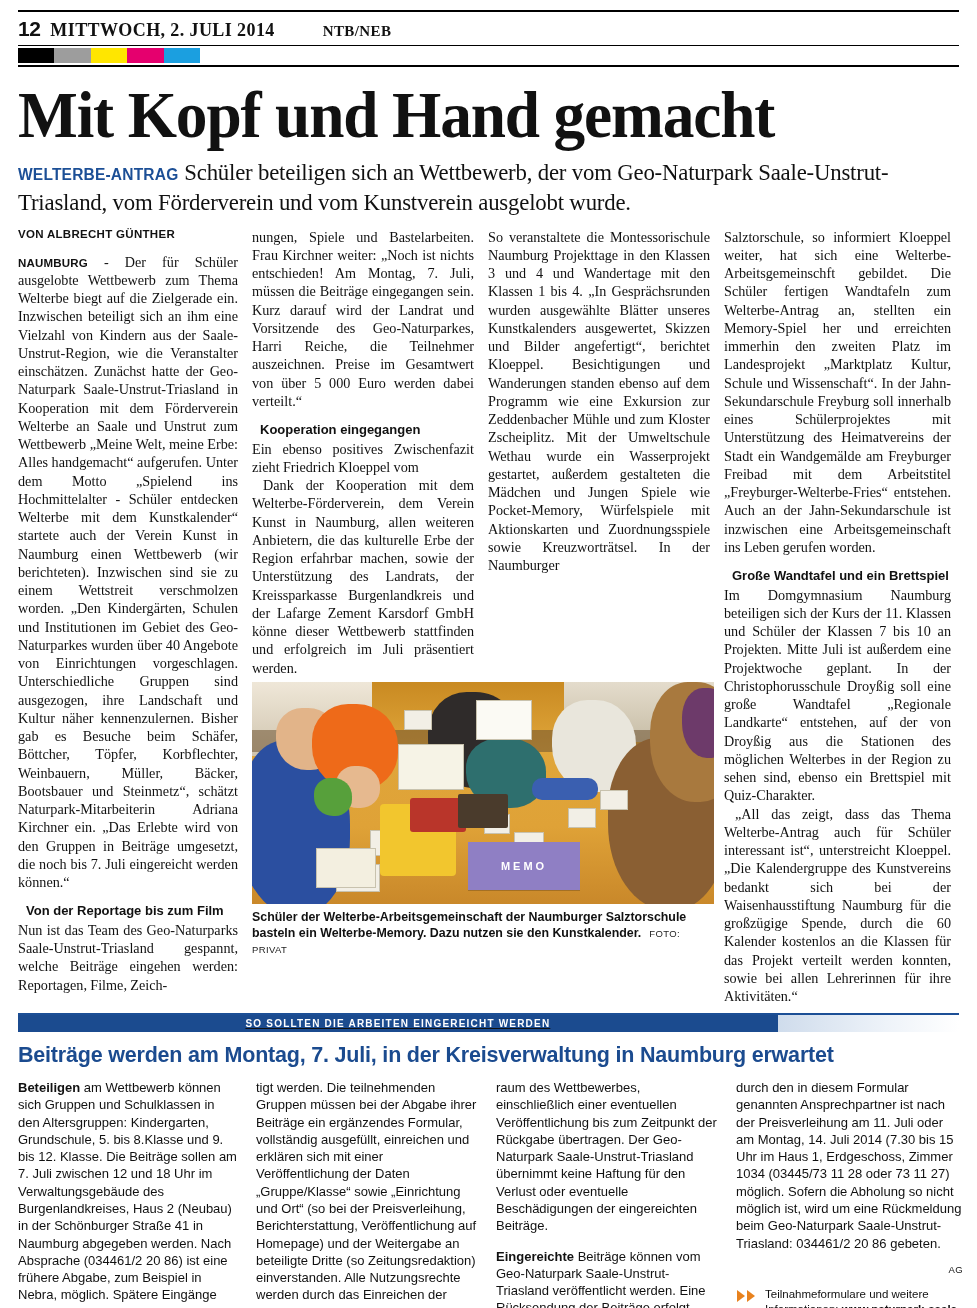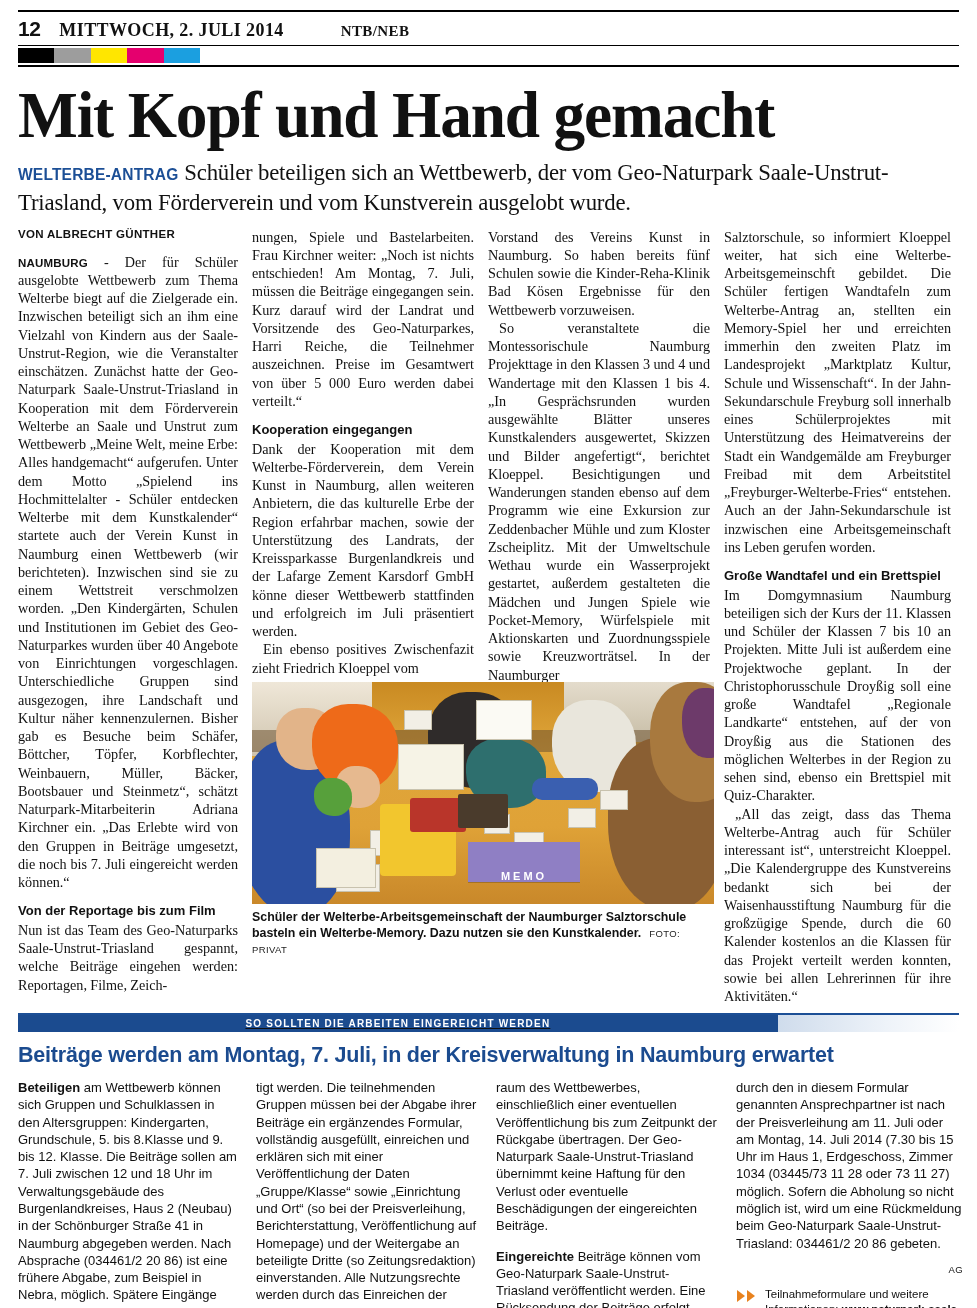--- a/index.html
+++ b/index.html
@@ -20,21 +20,21 @@
   }
 
   
   .rule-top {
     border-top: 2px solid #000;
     margin-top: 10px;
   }
   .masthead {
     display: flex;
     align-items: baseline;
-    gap: 19px;
+    gap: 10px;
     padding: 5px 0 4px 0;
   }
   .masthead .pagenum {
     font-family: "Liberation Sans", sans-serif;
     font-weight: bold;
     font-size: 21px;
     letter-spacing: -0.5px;
   }
   .masthead .dateline {
     font-family: "Liberation Serif", serif;
@@ -118,21 +118,21 @@
     font-family: "Liberation Sans", sans-serif;
     font-weight: bold;
     font-size: 11.5px;
     letter-spacing: 0.2px;
   }
   h3.subhead {
     font-family: "Liberation Sans", sans-serif;
     font-weight: bold;
     font-size: 13px;
     line-height: 1.2;
-    margin: 12px 0 2px 0;
+    margin: 12px 0 2px 8px;
   }
 
   
   .photo-wrap { margin-top: 6px; }
   .photo {
     position: relative;
     width: 462px;
     height: 222px;
     overflow: hidden;
     background: #d99a2b;
@@ -277,26 +277,25 @@
     <div class="col">
       <div class="byline">VON ALBRECHT GÜNTHER</div>
       <p class="body"><span class="place">NAUMBURG</span><span> - Der für Schüler ausgelobte Wettbewerb zum Thema Welterbe biegt auf die Zielgerade ein. Inzwischen beteiligt sich an ihm eine Vielzahl von Kindern aus der Saale-Unstrut-Region, wie die Veranstalter einschätzen. Zunächst hatte der Geo-Naturpark Saale-Unstrut-Triasland in Kooperation mit dem Förderverein Welterbe an Saale und Unstrut zum Wettbewerb „Meine Welt, meine Erbe: Alles handgemacht“ aufgerufen. Unter dem Motto „Spielend ins Hochmittelalter - Schüler entdecken Welterbe mit dem Kunstkalender“ startete auch der Verein Kunst in Naumburg einen Wettbewerb (wir berichteten). Inzwischen sind sie zu einem Wettstreit verschmolzen worden. „Den Kindergärten, Schulen und Institutionen im Gebiet des Geo-Naturparkes wurden über 40 Angebote von Einrichtungen vorgeschlagen. Unterschiedliche Gruppen sind ausgezogen, ihre Landschaft und Kultur näher kennenzulernen. Bisher gab es Besuche beim Schäfer, Böttcher, Töpfer, Korbflechter, Weinbauern, Müller, Bäcker, Bootsbauer und Steinmetz“, schätzt Naturpark-Mitarbeiterin Adriana Kirchner ein. „Das Erlebte wird von den Gruppen in Beiträge umgesetzt, die noch bis 7. Juli eingereicht werden können.“</span></p>
       <h3 class="subhead">Von der Reportage bis zum Film</h3>
       <p class="body">Nun ist das Team des Geo-Naturparks Saale-Unstrut-Triasland gespannt, welche Beiträge eingehen werden: Reportagen, Filme, Zeich-</p>
     </div>
 
     <div class="col">
       <p class="body">nungen, Spiele und Bastelarbeiten. Frau Kirchner weiter: „Noch ist nichts entschieden! Am Montag, 7. Juli, müssen die Beiträge eingegangen sein. Kurz darauf wird der Landrat und Vorsitzende des Geo-Naturparkes, Harri Reiche, die Teilnehmer auszeichnen. Preise im Gesamtwert von über 5 000 Euro werden dabei verteilt.“</p>
       <h3 class="subhead">Kooperation eingegangen</h3>
+      <p class="body">Ein ebenso positives Zwischenfazit zieht Friedrich Kloeppel vom</p>
       <p class="body">Dank der Kooperation mit dem Welterbe-Förderverein, dem Verein Kunst in Naumburg, allen weiteren Anbietern, die das kulturelle Erbe der Region erfahrbar machen, sowie der Unterstützung des Landrats, der Kreissparkasse Burgenlandkreis und der Lafarge Zement Karsdorf GmbH könne dieser Wettbewerb stattfinden und erfolgreich im Juli präsentiert werden.</p>
-      <p class="body">Ein ebenso positives Zwischenfazit zieht Friedrich Kloeppel vom</p>
     </div>
 
     <div class="col">
-      <p class="body">Vorstand des Vereins Kunst in Naumburg. So haben bereits fünf Schulen sowie die Kinder-Reha-Klinik Bad Kösen Ergebnisse für den Wettbewerb vorzuweisen.</p>
       <p class="body">So veranstaltete die Montessorischule Naumburg Projekttage in den Klassen 3 und 4 und Wandertage mit den Klassen 1 bis 4. „In Gesprächsrunden wurden ausgewählte Blätter unseres Kunstkalenders ausgewertet, Skizzen und Bilder angefertigt“, berichtet Kloeppel. Besichtigungen und Wanderungen standen ebenso auf dem Programm wie eine Exkursion zur Zeddenbacher Mühle und zum Kloster Zscheiplitz. Mit der Umweltschule Wethau wurde ein Wasserprojekt gestartet, außerdem gestalteten die Mädchen und Jungen Spiele wie Pocket-Memory, Würfelspiele mit Aktionskarten und Zuordnungsspiele sowie Kreuzworträtsel. In der Naumburger</p>
     </div>
 
     <div class="col">
       <p class="body">Salztorschule, so informiert Kloeppel weiter, hat sich eine Welterbe-Arbeitsgemeinschft gebildet. Die Schüler fertigen Wandtafeln zum Welterbe-Antrag an, stellten ein Memory-Spiel her und erreichten immerhin den zweiten Platz im Landesprojekt „Marktplatz Kultur, Schule und Wissenschaft“. In der Jahn-Sekundarschule Freyburg soll innerhalb eines Schülerprojektes mit Unterstützung des Heimatvereins der Stadt ein Wandgemälde am Freyburger Freibad mit dem Arbeitstitel „Freyburger-Welterbe-Fries“ entstehen. Auch an der Jahn-Sekundarschule ist inzwischen eine Arbeitsgemeinschaft ins Leben gerufen worden.</p>
       <h3 class="subhead">Große Wandtafel und ein Brettspiel</h3>
       <p class="body">Im Domgymnasium Naumburg beteiligen sich der Kurs der 11. Klassen und Schüler der Klassen 7 bis 10 an Projekten. Mitte Juli ist außerdem eine Projektwoche geplant. In der Christophorusschule Droyßig soll eine große Wandtafel „Regionale Landkarte“ entstehen, auf der von Droyßig aus die Stationen des möglichen Welterbes in der Region zu sehen sind, ebenso ein Brettspiel mit Quiz-Charakter.</p>
       <p class="body">„All das zeigt, dass das Thema Welterbe-Antrag auch für Schüler interessant ist“, unterstreicht Kloeppel. „Die Kalendergruppe des Kunstvereins bedankt sich bei der Waisenhausstiftung Naumburg für die großzügige Spende, durch die 60 Kalender kostenlos an die Klassen für das Projekt verteilt werden konnten, sowie bei allen Lehrerinnen für ihre Aktivitäten.“</p>
     </div>
   </div>
@@ -330,21 +329,21 @@
       <div class="card" style="left:118px; top:148px; width:40px; height:26px;"></div>
       <div class="card" style="left:84px; top:182px; width:44px; height:28px;"></div>
       <div class="card" style="left:224px; top:18px; width:56px; height:40px; background:#fbfaf4;"></div>
       <div class="card" style="left:146px; top:62px; width:66px; height:46px; background:#f6f3e6;"></div>
       <div class="card" style="left:64px; top:166px; width:60px; height:40px; background:#f3efe0;"></div>
 
       <div class="blob" style="left:128px; top:122px; width:76px; height:72px; background:#f2c62e; border-radius:4px;"></div>
       <div class="blob" style="left:158px; top:116px; width:56px; height:34px; background:#b9352a; border-radius:3px;"></div>
       <div class="blob" style="left:206px; top:112px; width:50px; height:34px; background:#4a3b2c; border-radius:2px;"></div>
 
-      <div class="memo" style="left:216px; top:160px; width:112px; height:40px;align-items:flex-end;">
+      <div class="memo" style="left:216px; top:160px; width:112px; height:48px;">
         <span>MEMO</span>
       </div>
       <div class="blob" style="left:204px; top:146px; width:150px; height:66px; background:#9a8ac9; border-radius:3px; z-index:-1;"></div>
     </div>
 
     <div class="caption">
       <span>Schüler der Welterbe-Arbeitsgemeinschaft der Naumburger Salztorschule basteln ein Welterbe-Memory. Dazu nutzen sie den Kunstkalender.</span><span class="credit">FOTO: PRIVAT</span>
     </div>
   </div>
 

